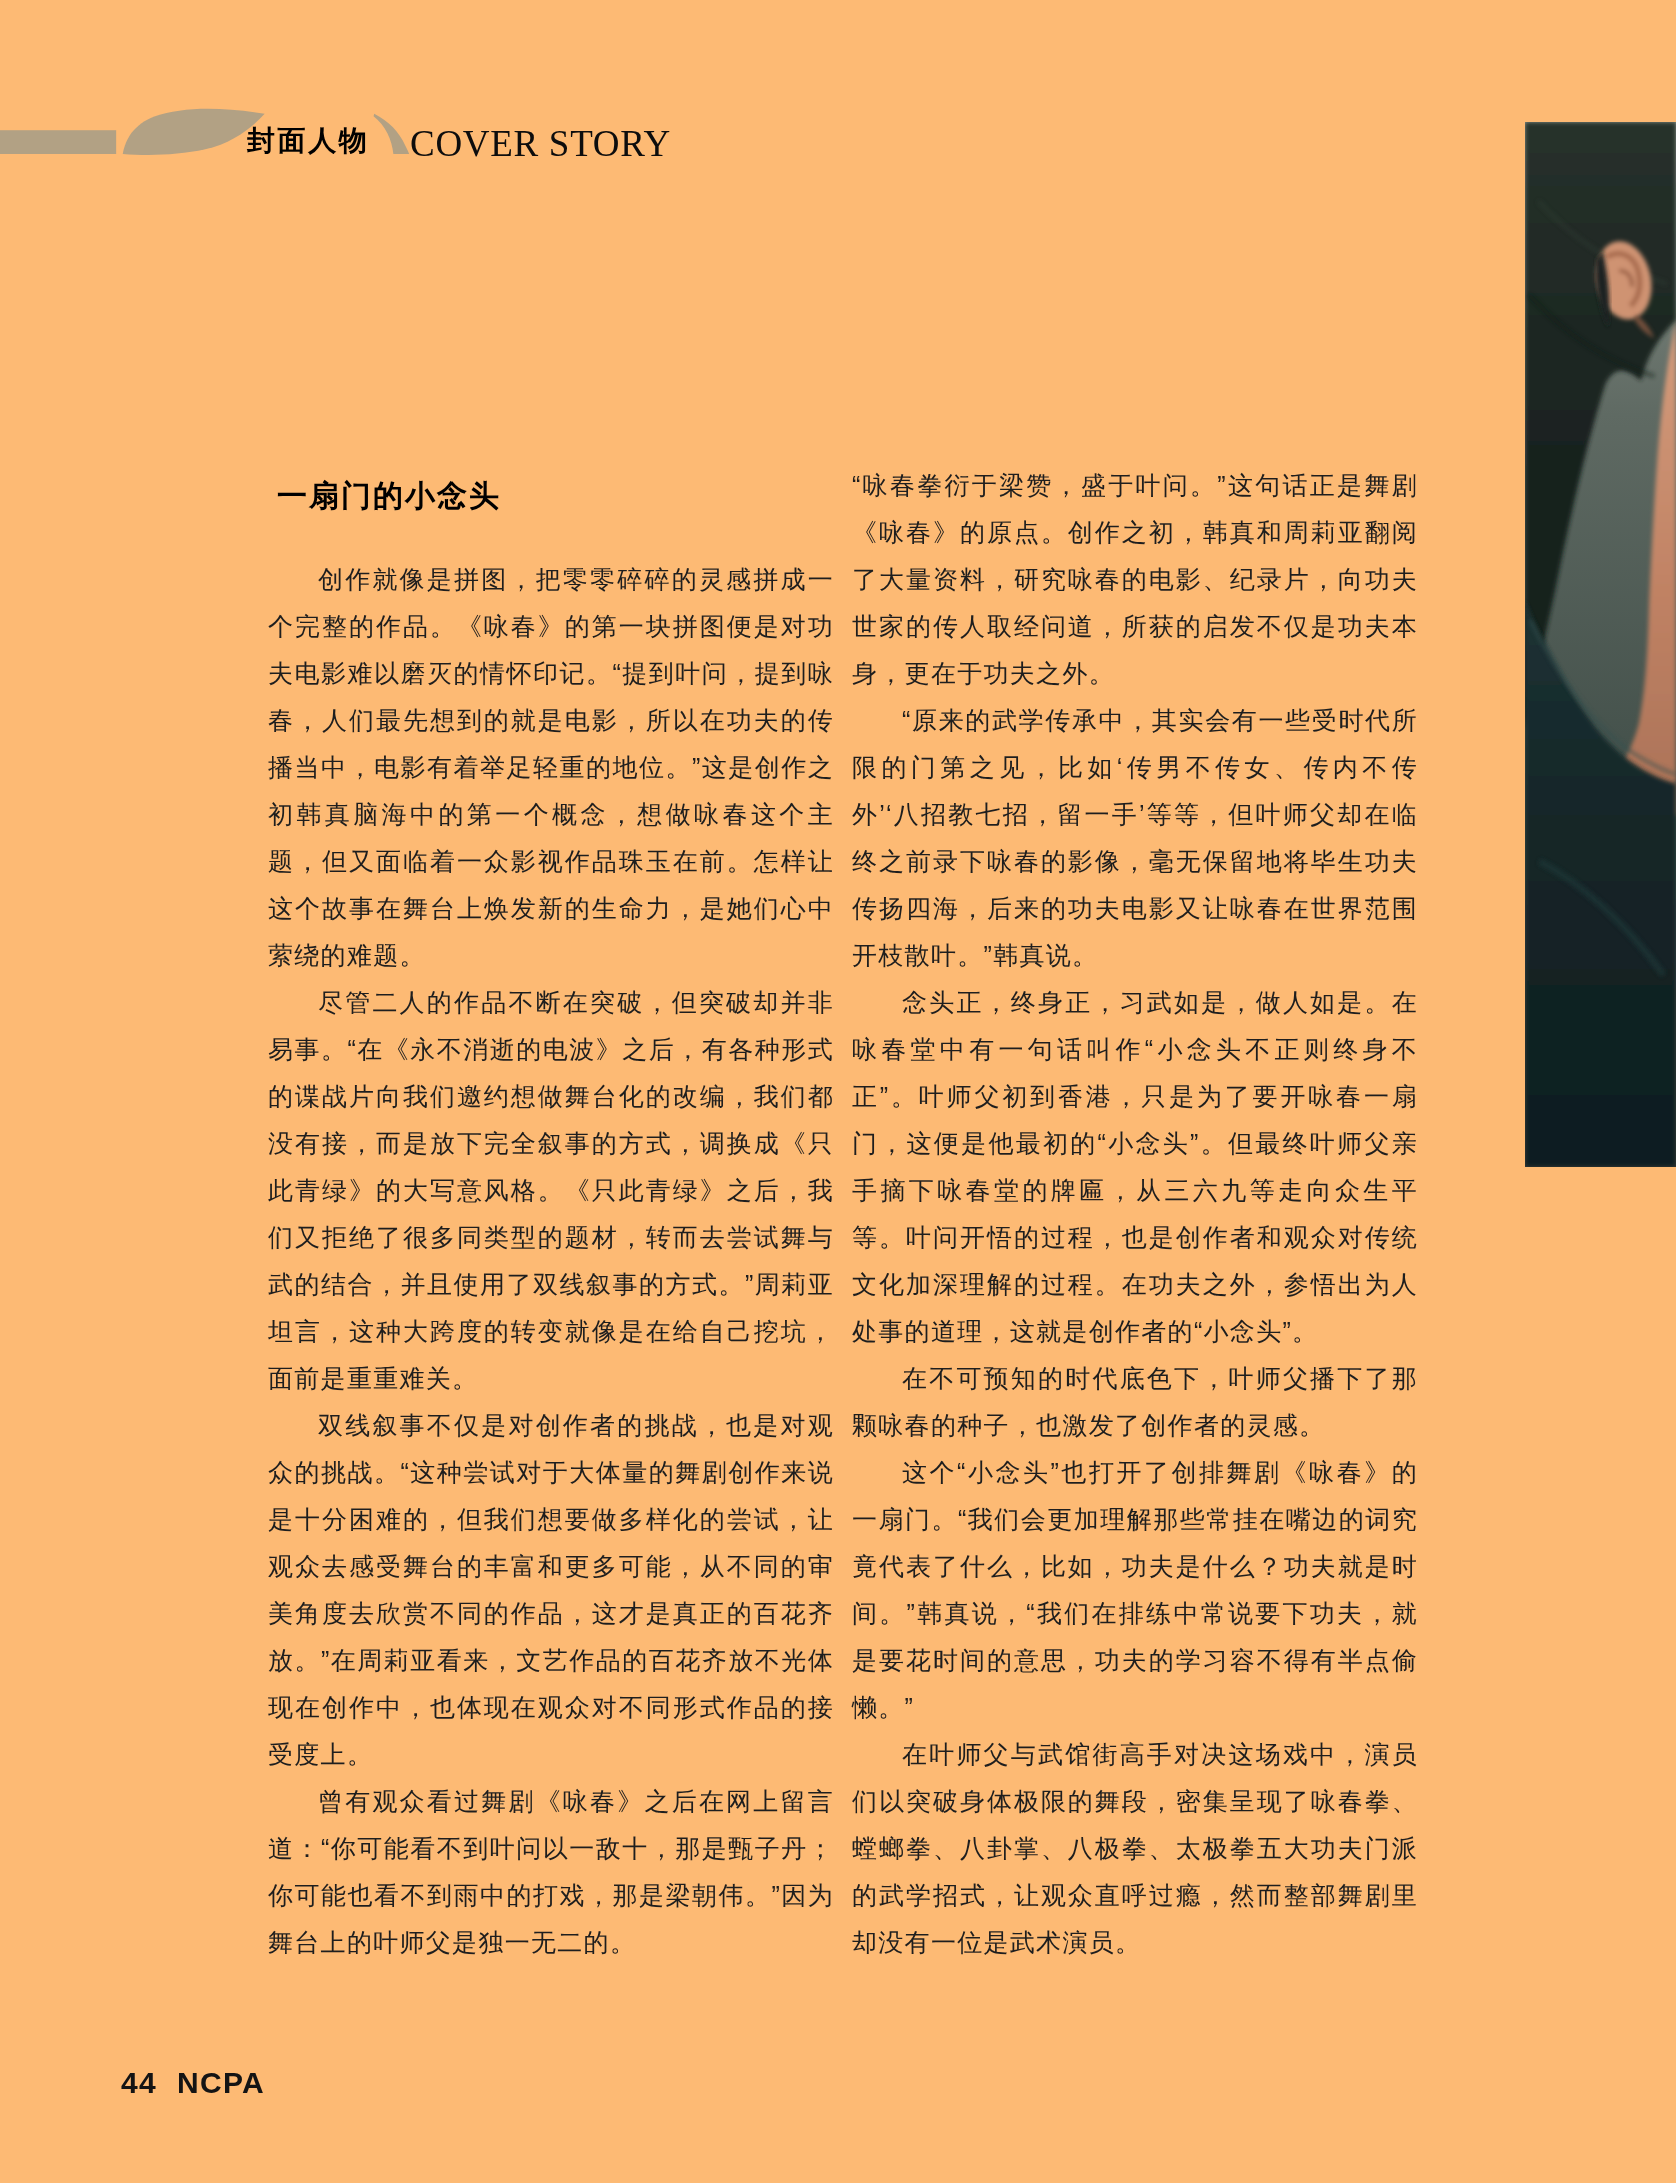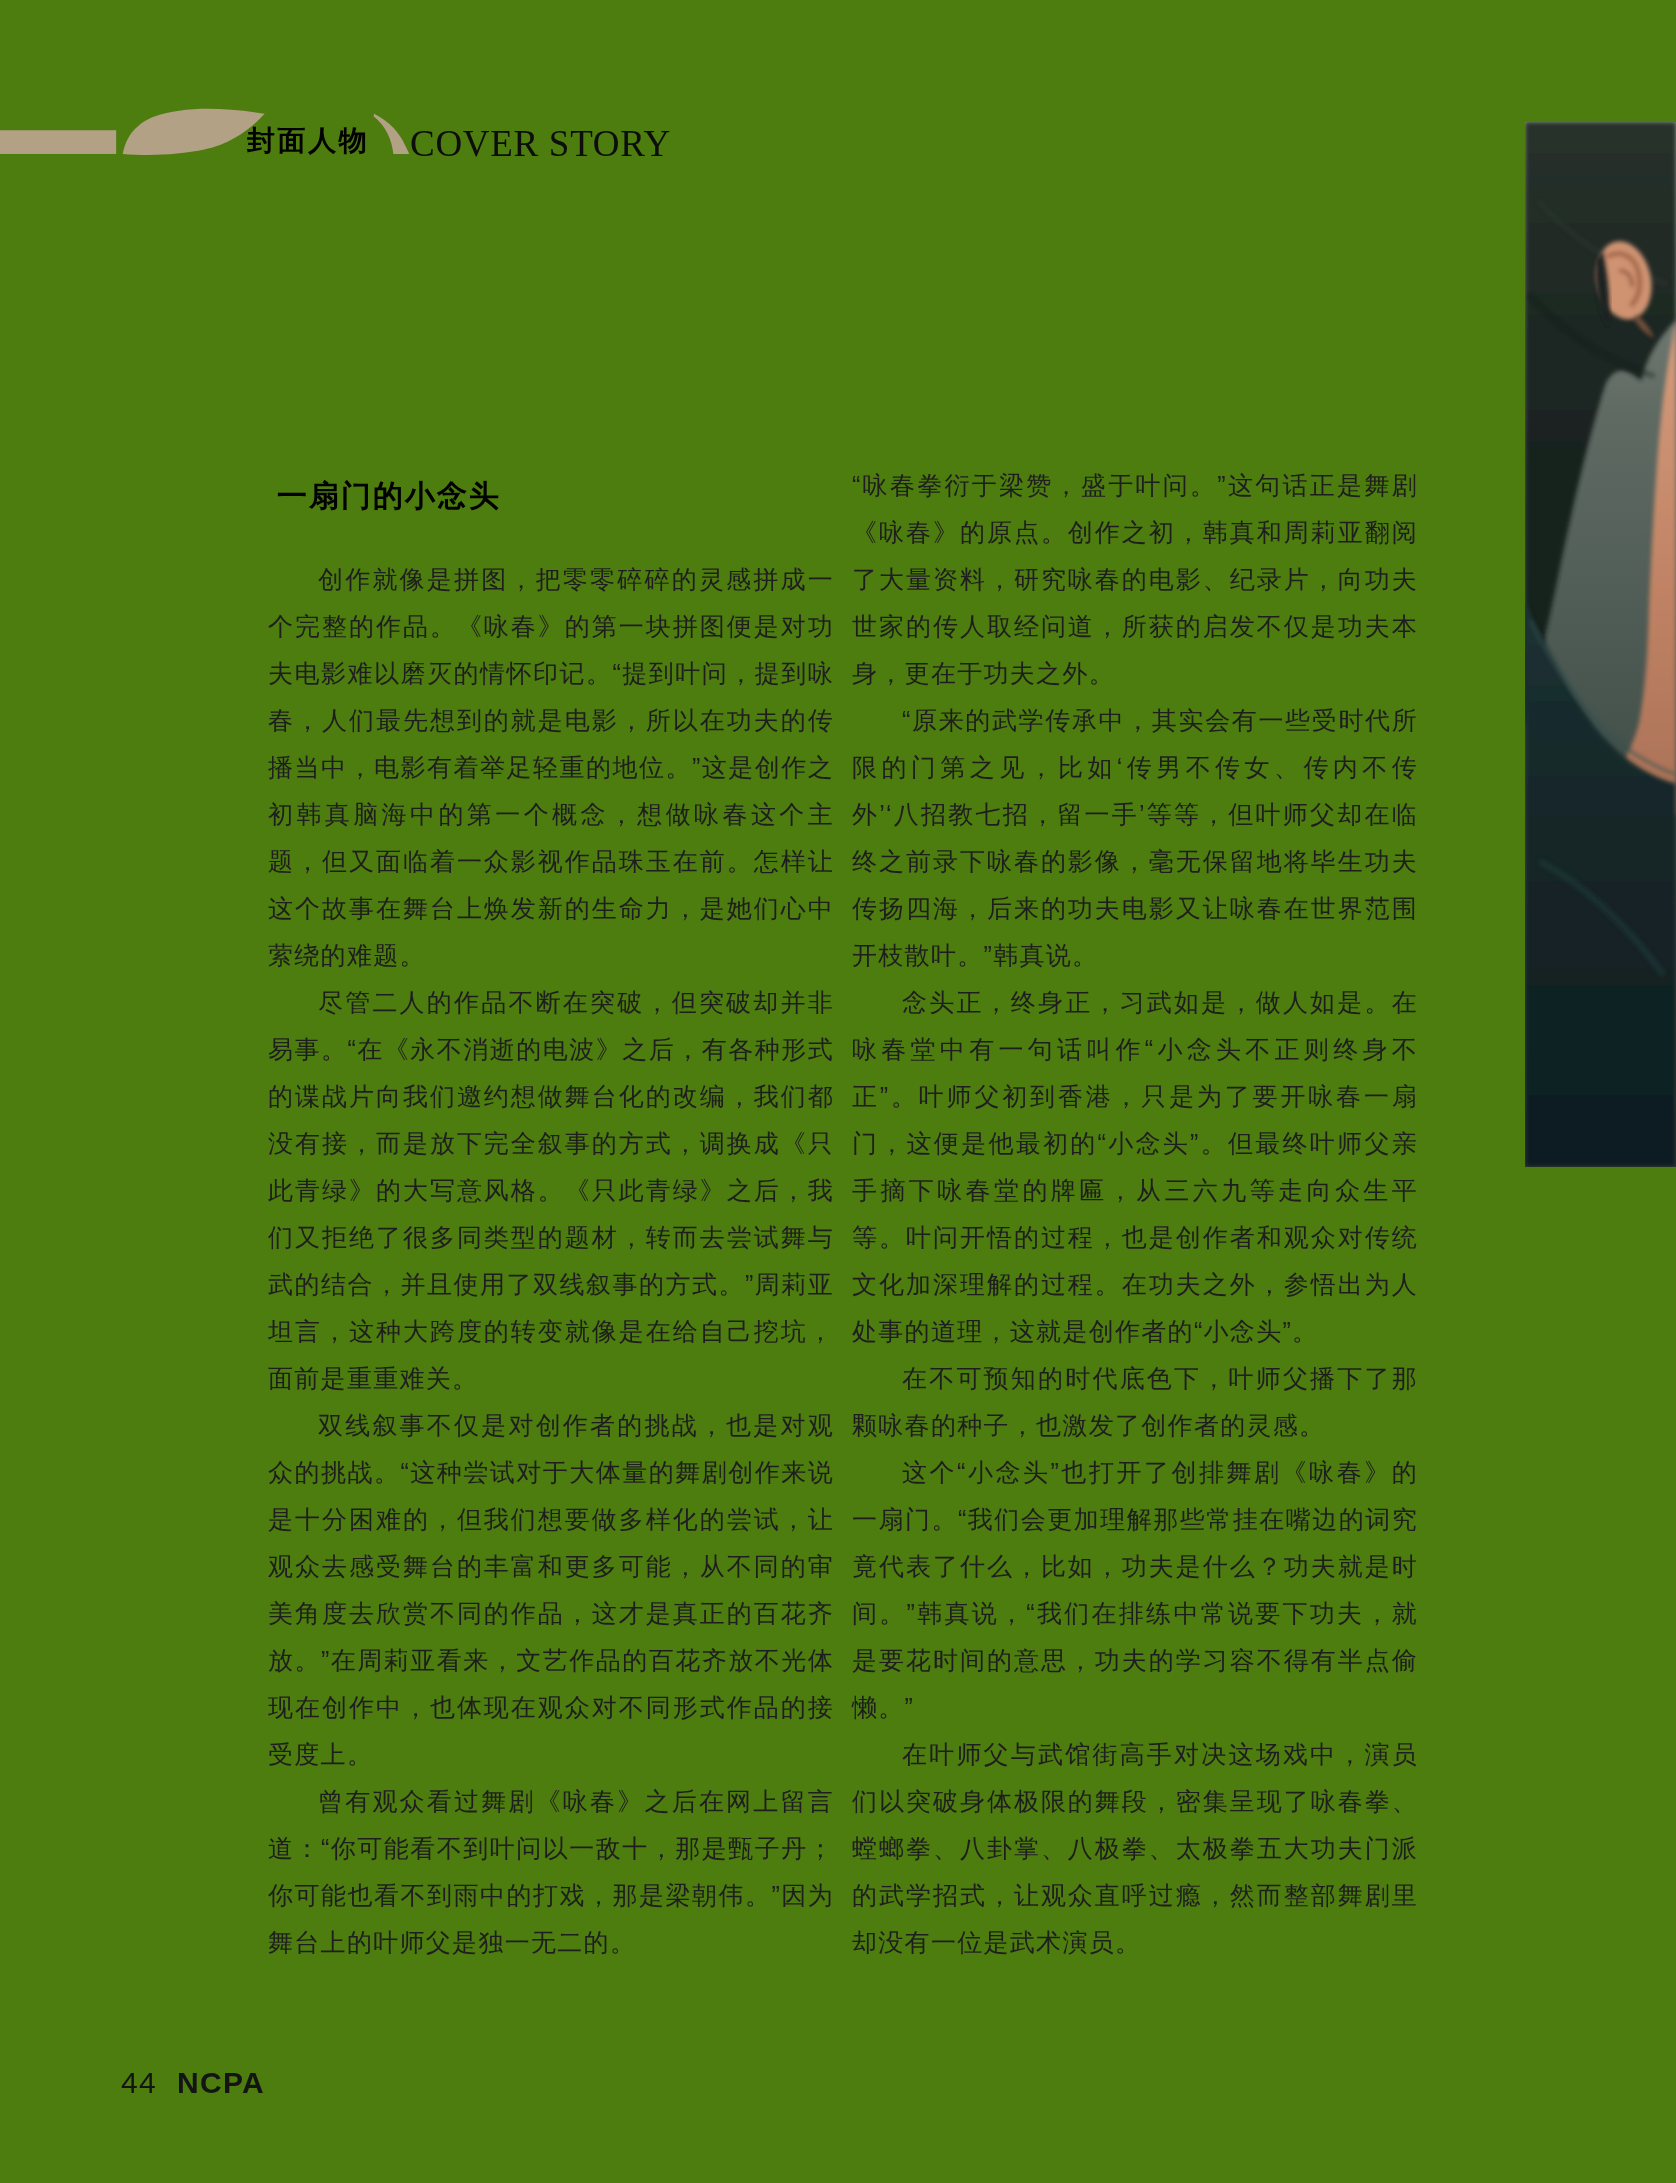--- a/index.html
+++ b/index.html
@@ -1,19 +1,19 @@
 <!DOCTYPE html>
 <html style="font-size:10.6px"><head>
 <meta charset="utf-8">
 <style>
   html,body{margin:0;padding:0;background:#ffffff;}
   .page{
     position:relative;
     width:1676px;height:2183px;
-    background:#4d7c0f;
+    background:#fdba74;
     font-family:"Liberation Sans","DejaVu Sans",sans-serif;
     overflow:hidden;
   }
   
   .deco-svg{position:absolute;left:0;top:99px;width:462px;height:73px;}
   .sec-zh{
     position:absolute;left:247px;top:126px;
     font-size:28px;line-height:29px;font-weight:800;
     color:#000000;letter-spacing:2.6px;white-space:nowrap;
   }
@@ -44,21 +44,21 @@
     position:absolute;left:1525px;top:122px;
     width:151px;height:1045px;margin:0;
     overflow:hidden;
   }
   
   .footer{
     position:absolute;left:121px;top:2066px;
     font-size:30px;line-height:33px;color:#141414;
     white-space:nowrap;
   }
-  .footer .num{font-weight:400;letter-spacing:1.3px;margin-right:20px;}
+  .footer .num{font-weight:700;letter-spacing:1.3px;margin-right:20px;}
   .footer .brand{font-weight:700;letter-spacing:1.3px;}
 </style>
 </head>
 <body>
 
 <div class="page">
 
   <svg class="deco-svg" viewBox="0 0 700 110" aria-hidden="true">
     <rect x="0" y="47" width="176" height="36" fill="#b2a184"></rect>
     <path d="M186 83 C190 60 203 38 235 26 C274 12 333 11 401 22

